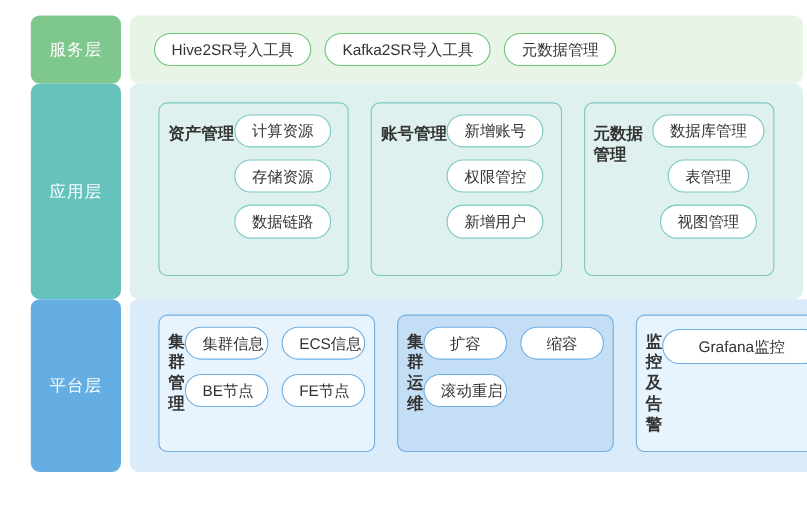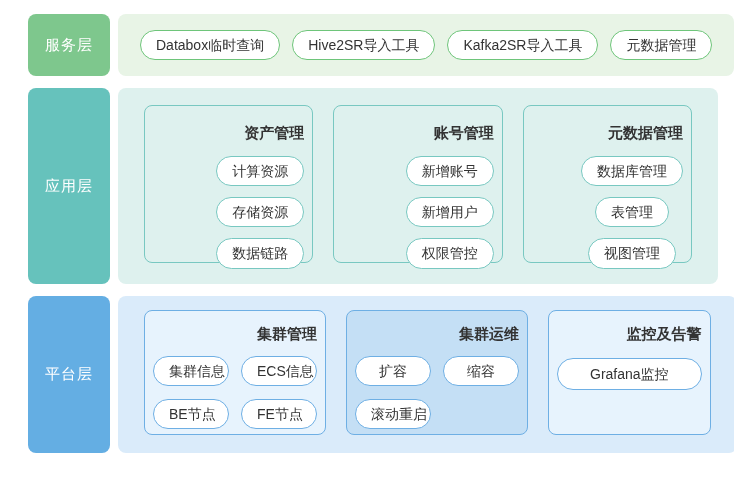--- a/index.html
+++ b/index.html
@@ -5,24 +5,24 @@
   html, body { margin: 0; padding: 0; background: #ffffff; }
   * { box-sizing: border-box; }
   body {
     font-family: "Liberation Sans", "DejaVu Sans", sans-serif;
     color: #333333;
   }
   .page {
     width: 734px;
     height: 477px;
     background: #ffffff;
-    padding: 14px 16px 24px 28px;
+    padding: 14px 4px 24px 28px;
     display: flex;
     flex-direction: column;
-    gap: 12px;
+    gap: 0;
     overflow: hidden;
   }
   .band { display: flex; gap: 8px; }
   .band-0 { height: 62px; }
   .band-1 { height: 196px; }
   .band-2 { height: 157px; }
 
   .layer-label {
     width: 82px;
     flex-shrink: 0;
@@ -72,22 +72,22 @@
   }
   .pill-service     { border-color: var(--service-pill-border, #6ec57a); }
   .pill-application { border-color: var(--app-pill-border, #78c8c1); }
   .pill-platform    { border-color: var(--platform-pill-border, #6eafe4); }
 
   .card {
     flex: 1;
     border-radius: 8px;
     border: 1px solid transparent;
     display: flex;
-    flex-direction: column;
-    align-items: flex-end;
+    flex-direction: row;
+    align-items: flex-start;
     padding: 10px 8px;
   }
   .card-application {
     border-color: var(--app-card-border, #78c8c1);
     background: transparent;
   }
   .card-platform {
     border-color: var(--platform-card-border, #6eafe4);
     background: var(--platform-card-bg, #e7f3fd);
   }
@@ -120,43 +120,42 @@
   }
   .pills-grid .pill { min-width: 76px; }
 </style>
 </head>
 <body>
 
 <div class="page" id="diagram">
     <div class="band band-0">
       <div class="layer-label label-service">服务层</div>
       <div class="panel panel-service">
-        <div class="pill pill-service">Databox临时查询</div>
         <div class="pill pill-service">Hive2SR导入工具</div>
         <div class="pill pill-service">Kafka2SR导入工具</div>
         <div class="pill pill-service">元数据管理</div>
       </div>
     </div>
     <div class="band band-1">
       <div class="layer-label label-application">应用层</div>
       <div class="panel panel-application">
         <div class="card card-application">
           <div class="card-title">资产管理</div>
           <div class="pills-col">
             <div class="pill pill-application">计算资源</div>
             <div class="pill pill-application">存储资源</div>
             <div class="pill pill-application">数据链路</div>
           </div>
         </div>
         <div class="card card-application">
           <div class="card-title">账号管理</div>
           <div class="pills-col">
             <div class="pill pill-application">新增账号</div>
+            <div class="pill pill-application">权限管控</div>
             <div class="pill pill-application">新增用户</div>
-            <div class="pill pill-application">权限管控</div>
           </div>
         </div>
         <div class="card card-application">
           <div class="card-title">元数据管理</div>
           <div class="pills-col">
             <div class="pill pill-application">数据库管理</div>
             <div class="pill pill-application">表管理</div>
             <div class="pill pill-application">视图管理</div>
           </div>
         </div>

